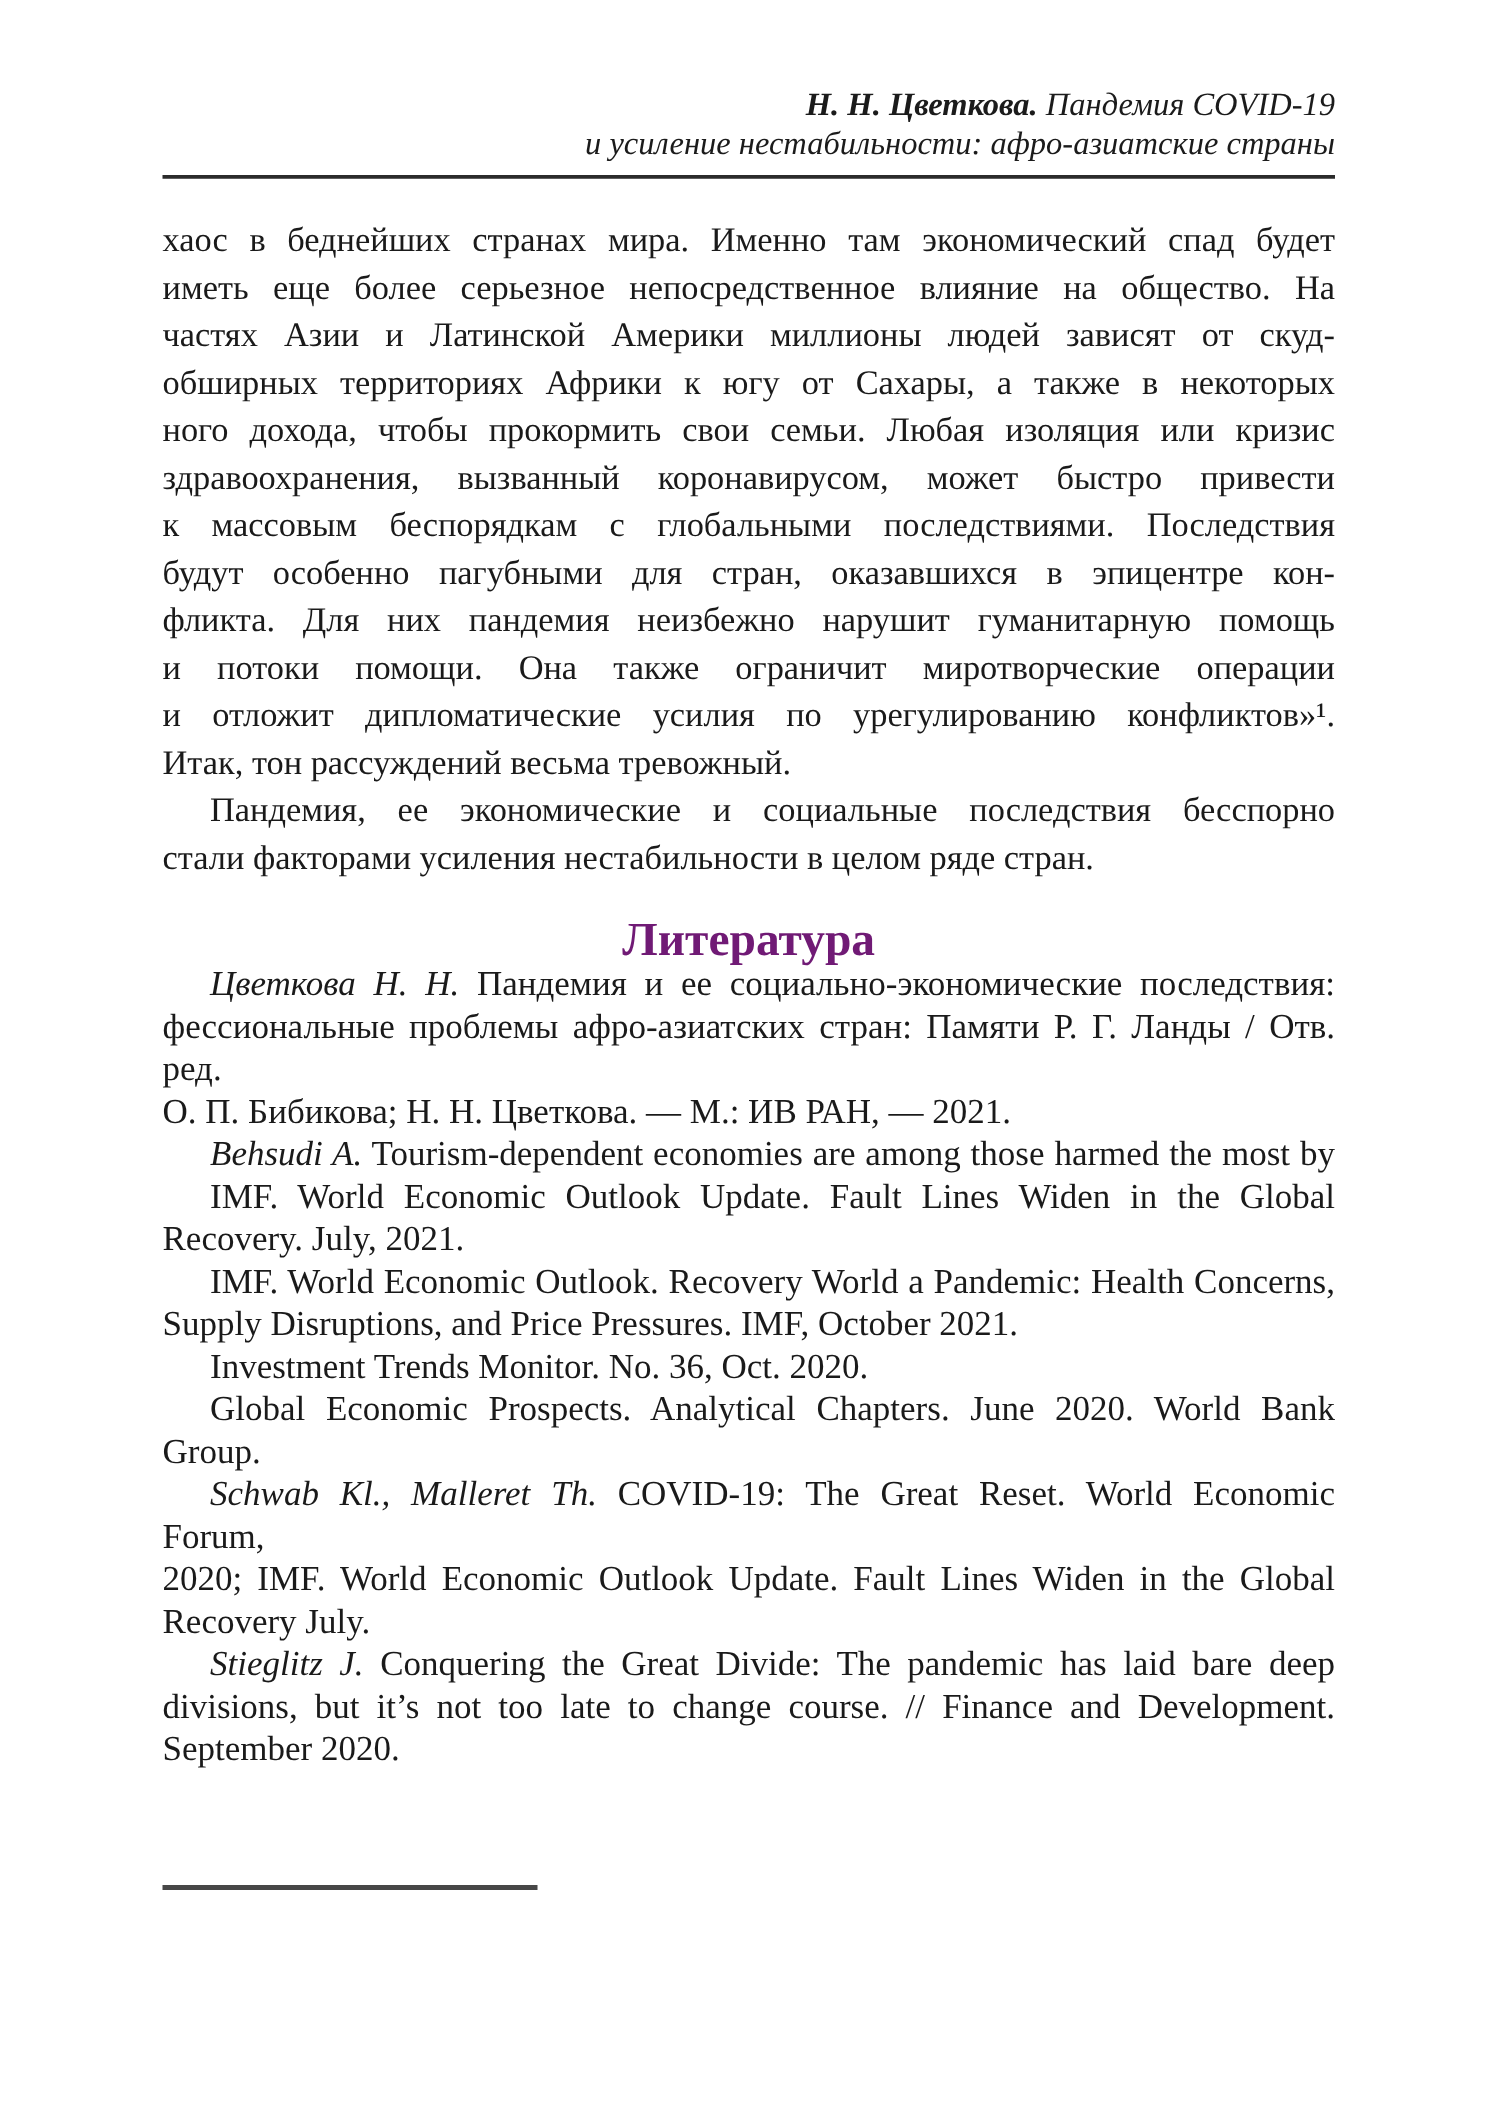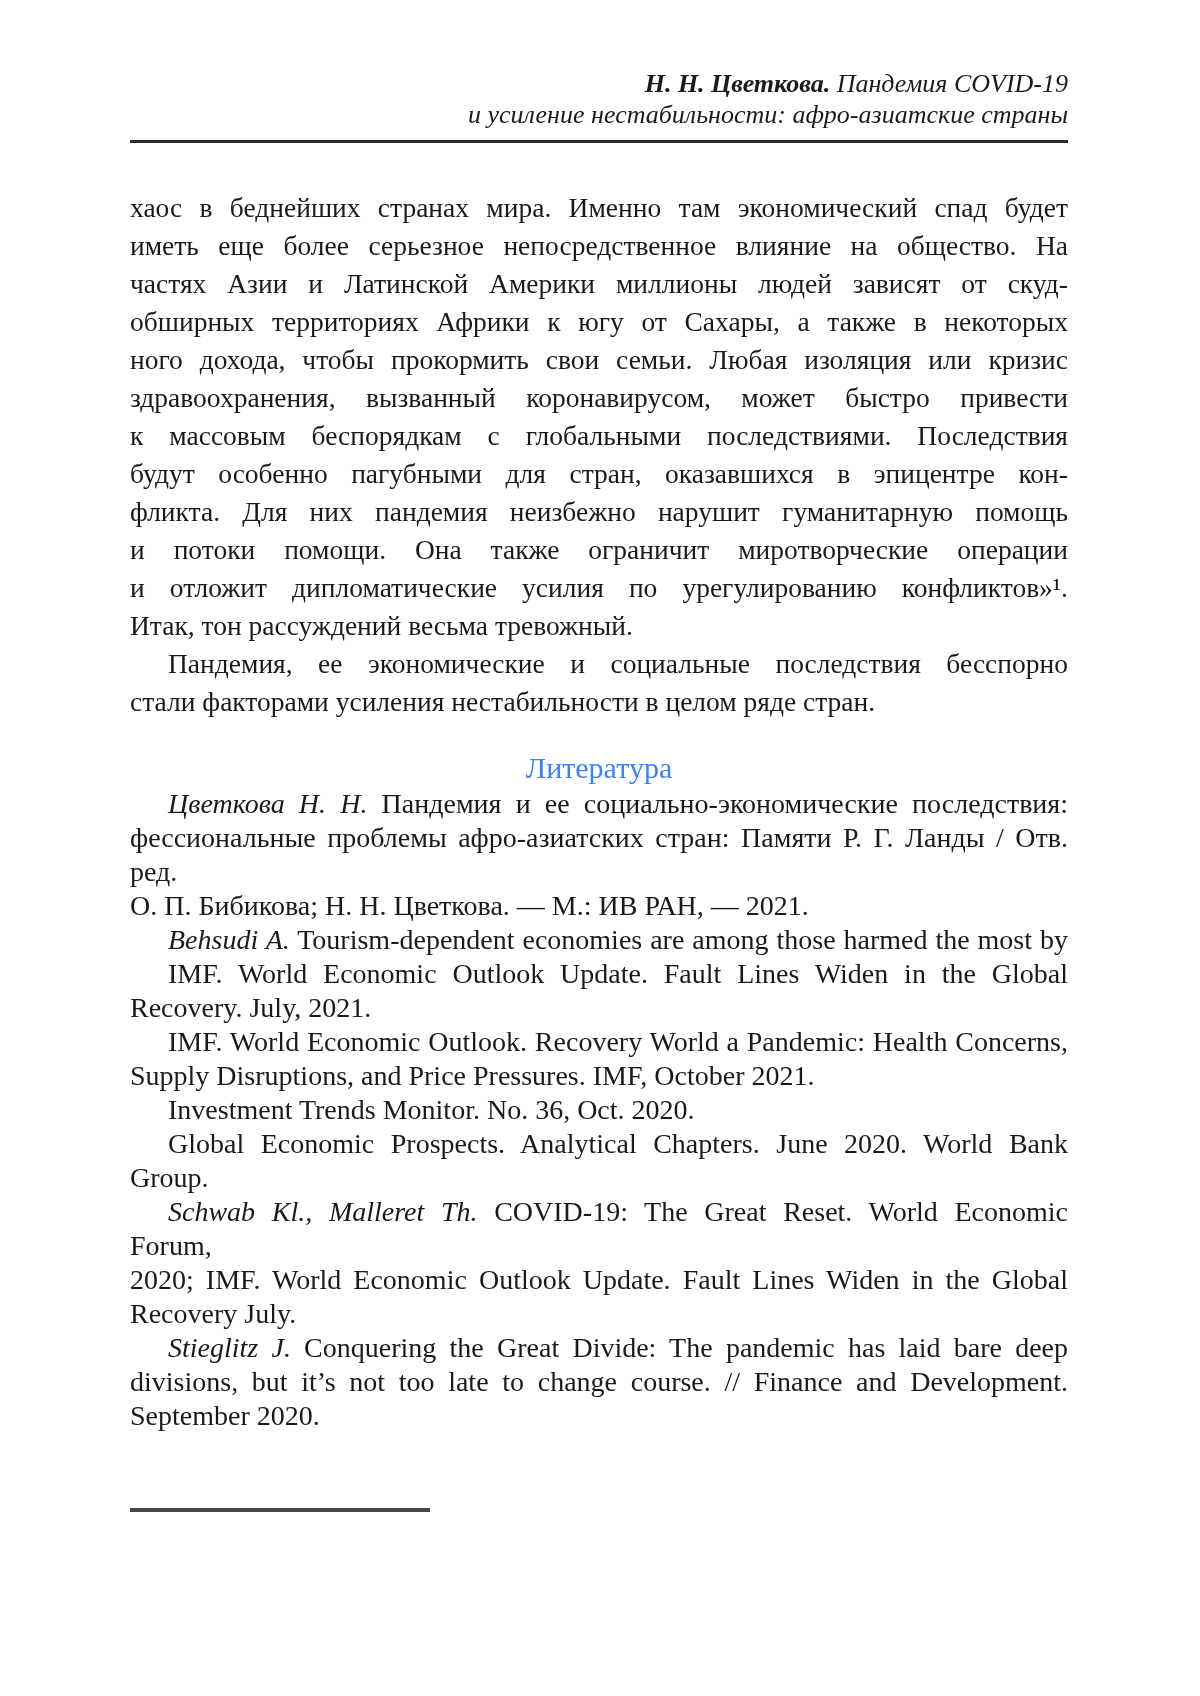--- a/index.html
+++ b/index.html
@@ -28,39 +28,39 @@
   .i  { font-style: italic; }
   .header-rule {
     margin-top: 10px;
     border: none;
     border-top: 3px solid #2b2b2b;
     height: 0;
   }
 
   
   .body-text {
-    margin-top: 46px;
+    margin-top: 30px;
     font-size: 27.5px;
     line-height: 38px;
   }
   .line {
     text-align: justify;
     text-align-last: justify;
   }
   .line.last { text-align-last: left; }
   .line.indent { text-indent: 38px; }
 
   
   .section-heading {
     margin: 28px 0 0 0;
-    font-size: 30px;
+    font-size: 38px;
     line-height: 38px;
-    font-weight: 400;
+    font-weight: 700;
     text-align: center;
-    color: #3b82f6;
+    color: #701a75;
   }
 
   
   .references {
     font-size: 28px;
     line-height: 34px;
   }
   .references .line.indent { text-indent: 38px; }
 
   

